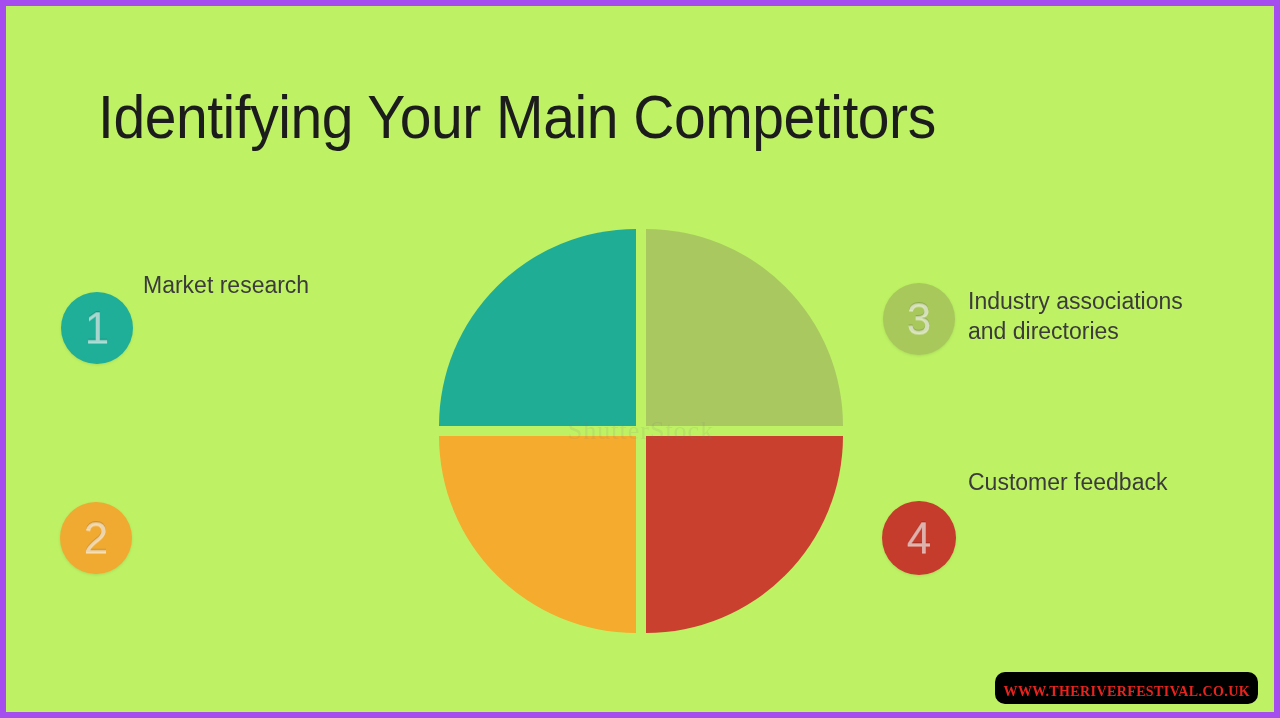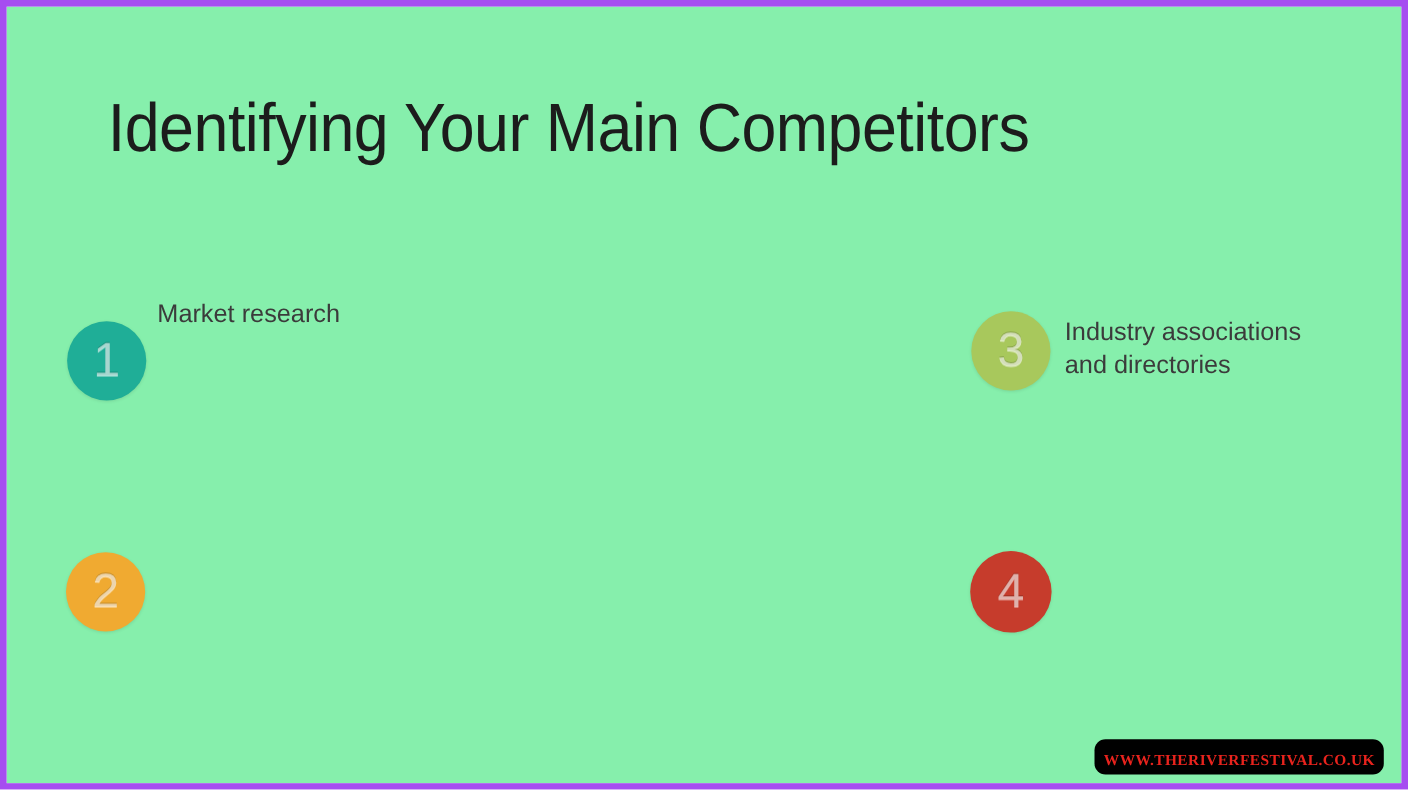--- a/index.html
+++ b/index.html
@@ -30,21 +30,21 @@
     border: 6px solid #a64df0;
     pointer-events: none;
     z-index: 60;
   }
 
   #canvas {
     position: absolute;
     left: 6px; top: 6px;
     width: 1268px;
     height: 706px;
-    background: #86efac;
+    background: #bef264;
     overflow: hidden;
   }
 
   
   #page-title {
     position: absolute;
     left: 92px;
     top: 38px;
     font-family: "Liberation Sans Narrow", "Liberation Sans", sans-serif;
     font-size: 62px;
@@ -164,38 +164,59 @@
 </style>
 </head>
 <body>
 
 <div id="slide">
 
   <div id="canvas">
 
     <h1 id="page-title">Identifying Your Main Competitors</h1>
 
+    <div id="pie-chart">
+
+      <div class="pie-quadrant" id="pie-slice-1">
+        <i></i>
+      </div>
+
+      <div class="pie-quadrant" id="pie-slice-3">
+        <i></i>
+      </div>
+
+      <div class="pie-quadrant" id="pie-slice-2">
+        <i></i>
+      </div>
+
+      <div class="pie-quadrant" id="pie-slice-4">
+        <i></i>
+      </div>
+
+      <div id="pie-watermark">ShutterStock</div>
+    </div>
 
     <div class="badge" id="badge-1">
       <span class="badge-num">1</span>
     </div>
     <div class="item-label" id="label-1">Market research</div>
 
     <div class="badge" id="badge-2">
       <span class="badge-num">2</span>
     </div>
 
     <div class="badge" id="badge-3">
       <span class="badge-num">3</span>
     </div>
     <div class="item-label" id="label-3">Industry associations
 and directories</div>
 
     <div class="badge" id="badge-4">
       <span class="badge-num">4</span>
     </div>
+    <div class="item-label" id="label-4">Customer feedback</div>
 
     <div id="site-watermark">WWW.THERIVERFESTIVAL.CO.UK</div>
 
   </div>
 
   <div id="frame-border"></div>
 </div>
 
 </body></html>

